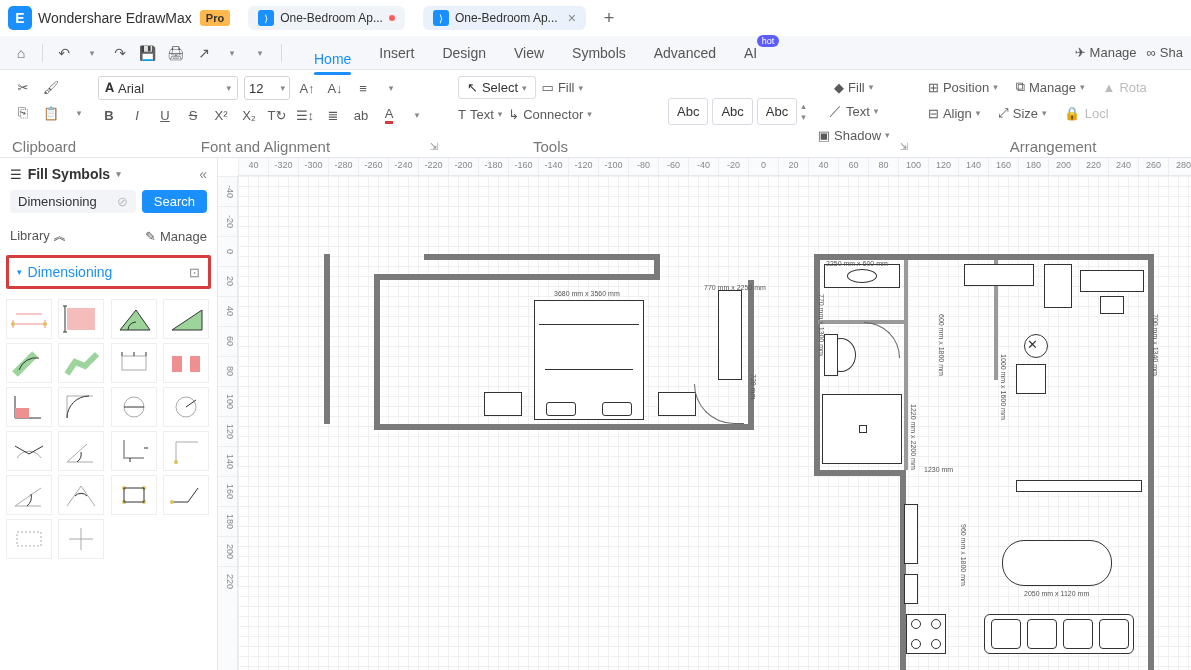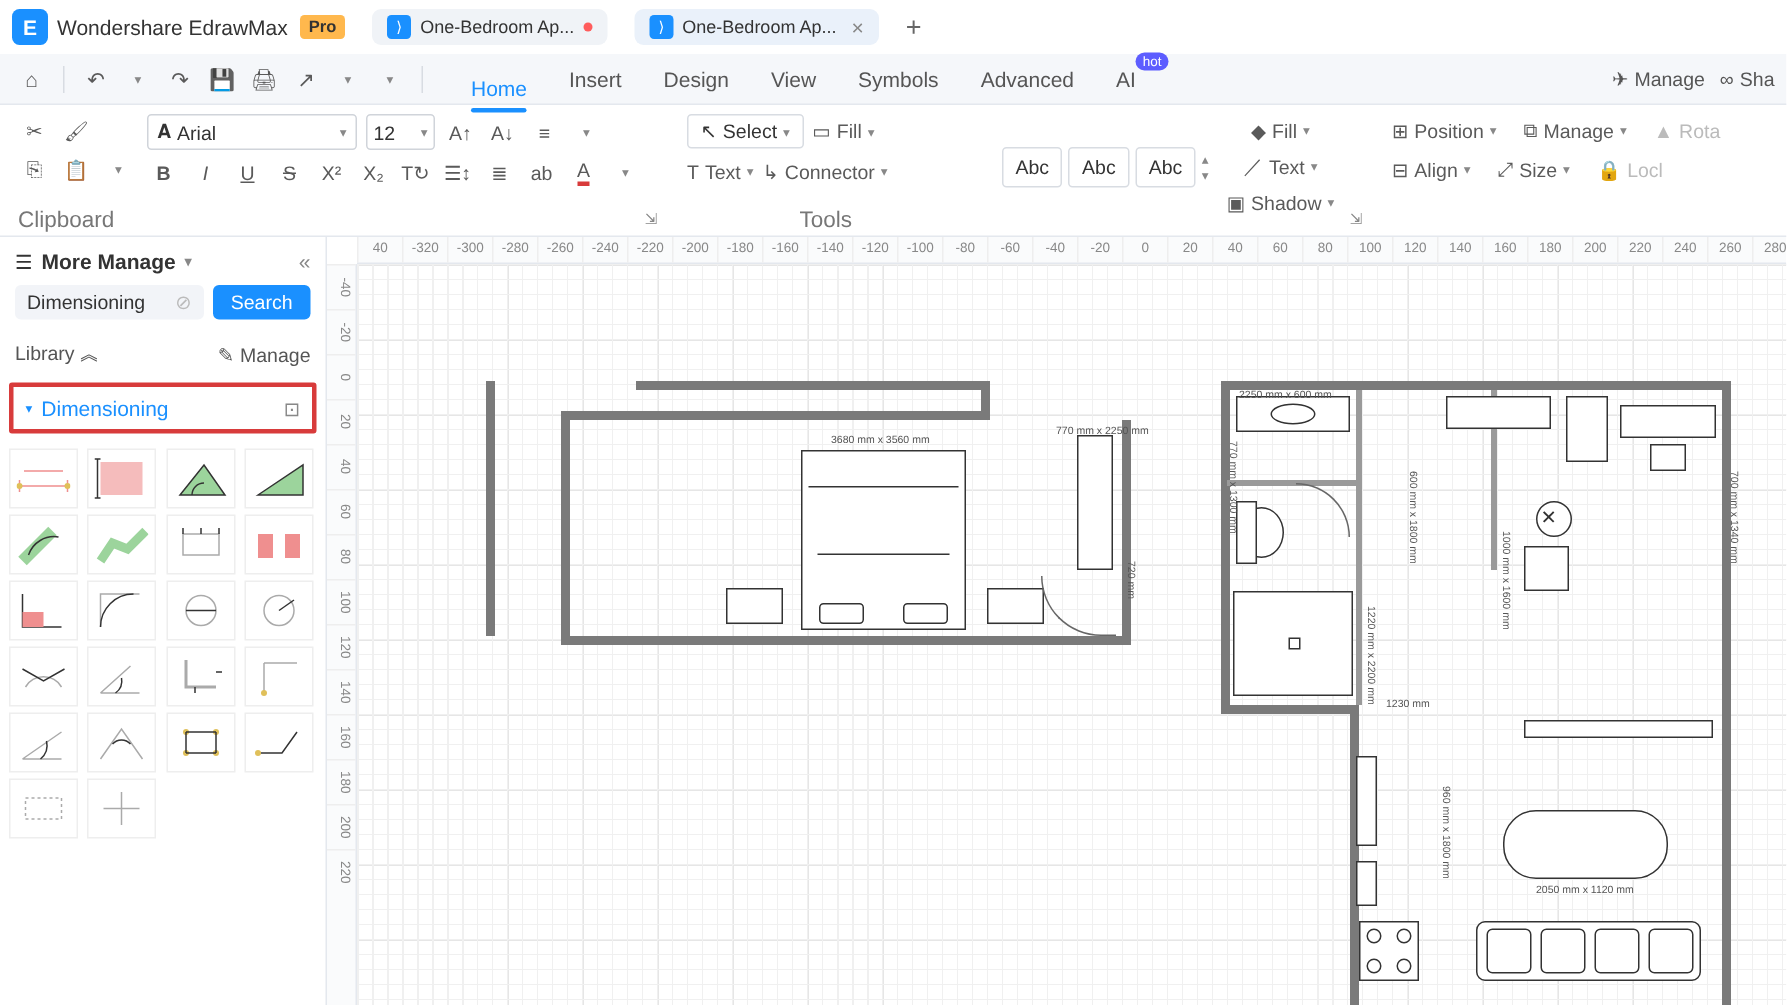--- a/index.html
+++ b/index.html
@@ -196,20 +196,21 @@
         <div class="ribbon-btn">T↻</div>
         <div class="ribbon-btn">☰↕</div>
         <div class="ribbon-btn">≣</div>
         <div class="ribbon-btn">ab</div>
         <div class="ribbon-btn">
             <span style="border-bottom:3px solid #d83b3b">A</span>
           </div>
         <div class="ribbon-btn chev">▾</div>
       </div>
     </div>
+    <div class="ribbon-label">Font and Alignment</div>
     <div class="dialog-launch">⇲</div>
   </div>
 
   <div class="ribbon-group" style="width:210px">
     <div class="ribbon-group-content">
       <div class="ribbon-row">
         <div class="select-chip">
           <span>↖</span>
           <span>Select</span>
           <span class="chev">▾</span>
@@ -302,30 +303,31 @@
             <span>⤢</span>
             <span>Size</span>
             <span class="chev">▾</span>
           </div>
         <div class="ribbon-btn" style="width:auto;gap:4px;color:#bbb">
             <span>🔒</span>
             <span>Locl</span>
           </div>
       </div>
     </div>
+    <div class="ribbon-label">Arrangement</div>
   </div>
 </div>
 
 <div class="main">
 
   <div class="sidebar">
     <div class="sidebar-header">
       <span>☰</span>
       <div class="sidebar-header-title">
-        <span>More Manage</span>
+        <span>Fill Symbols</span>
         <span class="chev">▾</span>
       </div>
       <span class="sidebar-collapse">«</span>
     </div>
     <div class="sidebar-search-row">
       <div class="search-chip">
         <span>Dimensioning</span>
         <span style="color:#bbb">⊘</span>
       </div>
       <div class="search-btn">Search</div>

